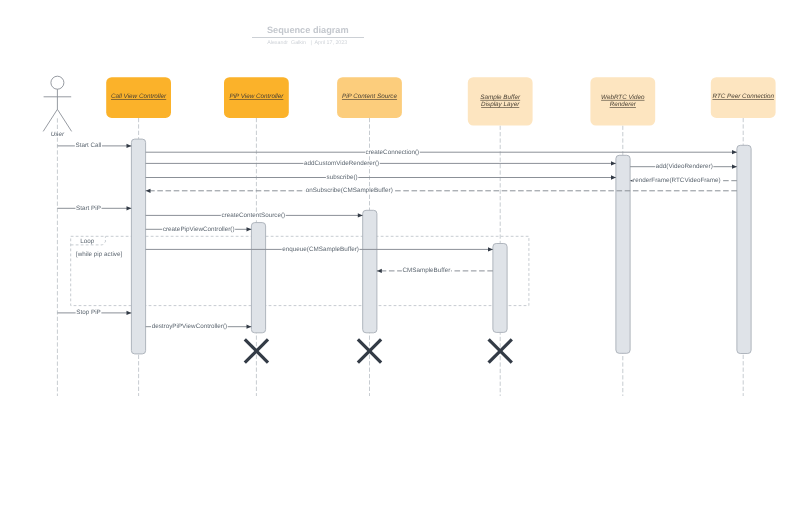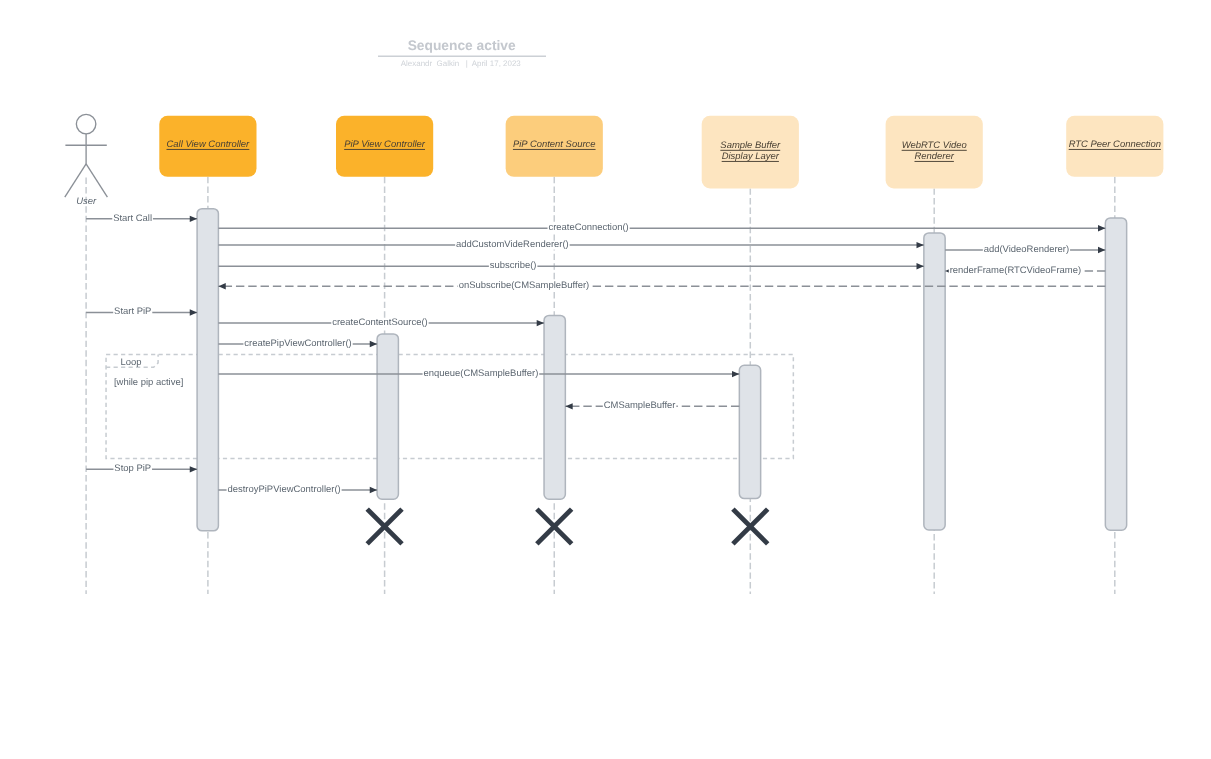--- a/index.html
+++ b/index.html
@@ -170,17 +170,17 @@
           <line x1="357.9" y1="339.4" x2="381.1" y2="362.6" stroke="#333B46" stroke-width="3.2" stroke-linecap="butt"></line>
           <line x1="381.1" y1="339.4" x2="357.9" y2="362.6" stroke="#333B46" stroke-width="3.2" stroke-linecap="butt"></line>
         </g>
         <g>
           <line x1="488.59999999999997" y1="339.4" x2="511.8" y2="362.6" stroke="#333B46" stroke-width="3.2" stroke-linecap="butt"></line>
           <line x1="511.8" y1="339.4" x2="488.59999999999997" y2="362.6" stroke="#333B46" stroke-width="3.2" stroke-linecap="butt"></line>
         </g>
       </g>
     </svg>
   <div id="header">
-    <div id="title">Sequence active</div>
+    <div id="title">Sequence diagram</div>
     <div id="title-rule"></div>
     <div id="subtitle">Alexandr  Galkin   |  April 17, 2023</div>
   </div>
 </div>
 
 </body></html>

